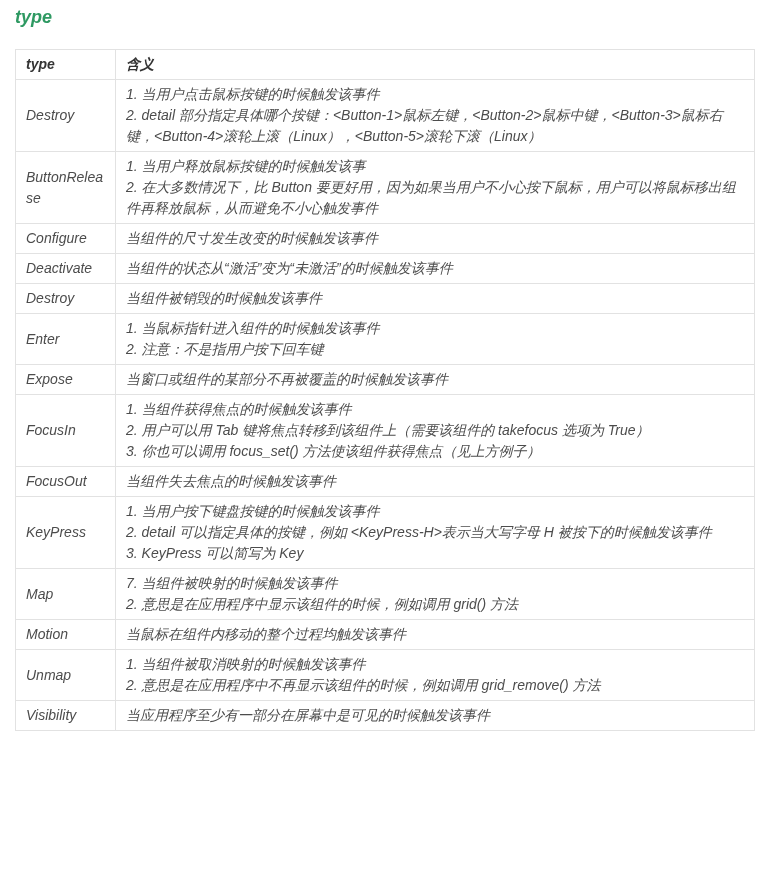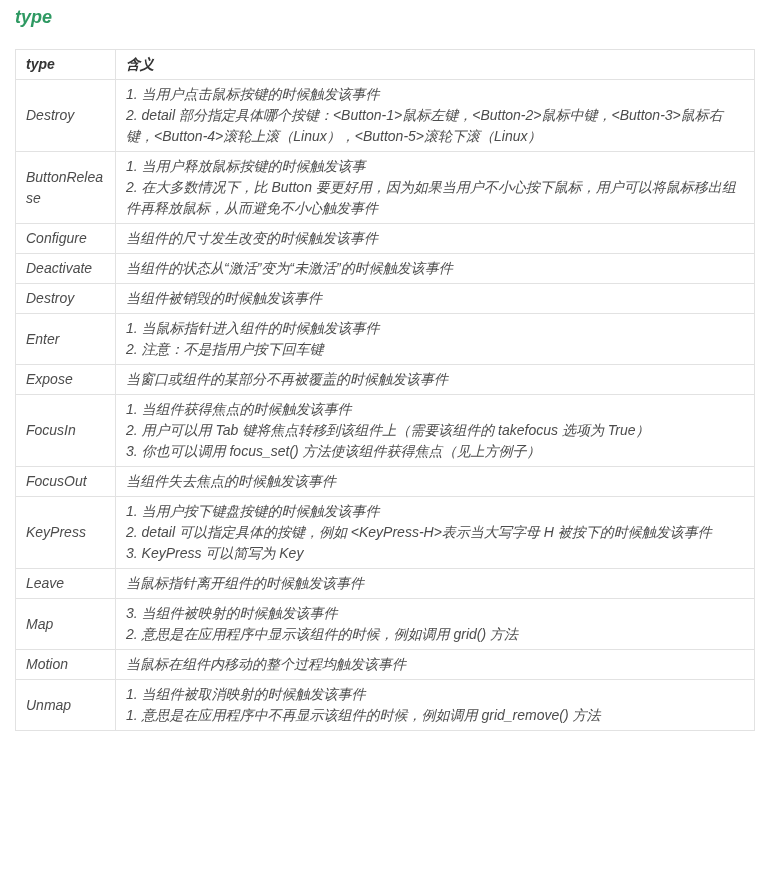--- a/index.html
+++ b/index.html
@@ -126,40 +126,40 @@
         </tr>
         <tr>
           <td>KeyPress</td>
           <td>
             <div class="meaning-line">1. 当用户按下键盘按键的时候触发该事件</div>
             <div class="meaning-line">2. detail 可以指定具体的按键，例如 &lt;KeyPress-H&gt;表示当大写字母 H 被按下的时候触发该事件</div>
             <div class="meaning-line">3. KeyPress 可以简写为 Key</div>
           </td>
         </tr>
         <tr>
-          <td>Leave</td>
-          <td>
-            <div class="meaning-line">当鼠标指针离开组件的时候触发该事件</div>
-          </td>
-        </tr>
-        <tr>
           <td>Map</td>
           <td>
-            <div class="meaning-line">3. 当组件被映射的时候触发该事件</div>
+            <div class="meaning-line">7. 当组件被映射的时候触发该事件</div>
             <div class="meaning-line">2. 意思是在应用程序中显示该组件的时候，例如调用 grid() 方法</div>
           </td>
         </tr>
         <tr>
           <td>Motion</td>
           <td>
             <div class="meaning-line">当鼠标在组件内移动的整个过程均触发该事件</div>
           </td>
         </tr>
         <tr>
           <td>Unmap</td>
           <td>
             <div class="meaning-line">1. 当组件被取消映射的时候触发该事件</div>
-            <div class="meaning-line">1. 意思是在应用程序中不再显示该组件的时候，例如调用 grid_remove() 方法</div>
+            <div class="meaning-line">2. 意思是在应用程序中不再显示该组件的时候，例如调用 grid_remove() 方法</div>
+          </td>
+        </tr>
+        <tr>
+          <td>Visibility</td>
+          <td>
+            <div class="meaning-line">当应用程序至少有一部分在屏幕中是可见的时候触发该事件</div>
           </td>
         </tr>
       </tbody>
   </table>
 </div>
 
 </body></html>

